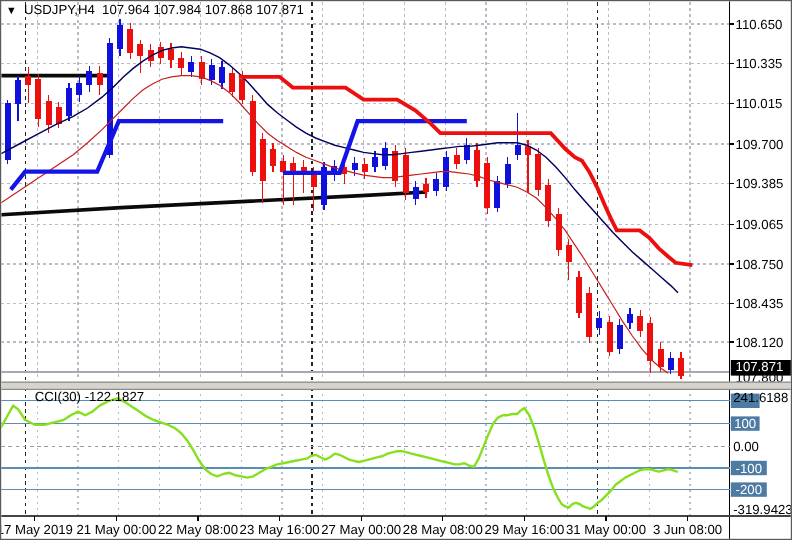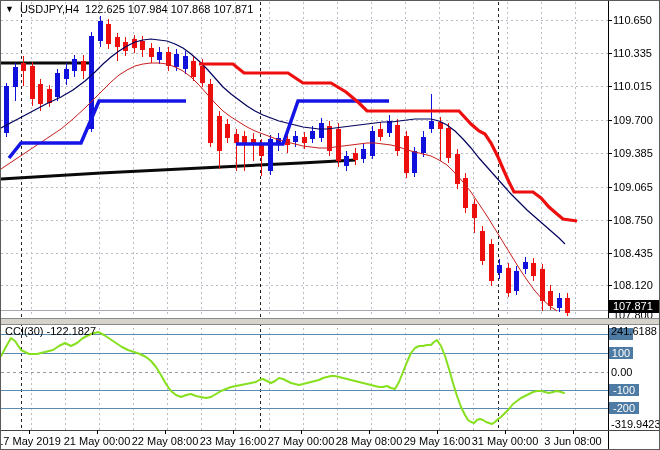--- a/index.html
+++ b/index.html
@@ -29,21 +29,21 @@
     position:absolute;left:4px;z-index:26;font-size:11px;color:#000;white-space:pre;
   }
   svg{position:absolute;top:0;left:0;}
   text{font-family:"Liberation Sans",sans-serif;}
 </style>
 </head>
 <body>
 
 <div class="chart-window">
   <div class="hdr">
-    <span class="dd">▼</span><span>USDJPY,H4</span><span>122.625 107.984 107.868 107.871</span>
+    <span class="dd">▼</span><span>USDJPY,H4</span><span>107.964 107.984 107.868 107.871</span>
   </div>
 
   <svg id="cv" width="660" height="450" viewBox="0 0 660 450">
       <g stroke="#b9bcc7" stroke-width="1" stroke-dasharray="2,3" shape-rendering="crispEdges">
         <line x1="30" y1="1" x2="30" y2="316"></line>
         <line x1="30" y1="322" x2="30" y2="429"></line>
         <line x1="64" y1="1" x2="64" y2="316"></line>
         <line x1="64" y1="322" x2="64" y2="429"></line>
         <line x1="98" y1="1" x2="98" y2="316"></line>
         <line x1="98" y1="322" x2="98" y2="429"></line>
@@ -301,14 +301,14 @@
         <line x1="572" y1="429" x2="572" y2="433" stroke="#000" shape-rendering="crispEdges"></line>
         <text x="572" y="444" font-size="11" fill="#000" text-anchor="middle">3 Jun 08:00</text>
       </g>
     </svg>
 
   <div class="cur-price" id="curbox" style="top: 299px;">107.871</div>
   <div class="axis-label" id="partlbl" style="top: 314px;">107.800</div>
 
   <div class="sep" id="sepbar" style="top:317px;height:5px;"></div>
 
-  <div class="cci-title" id="ccititle" style="top: 324px;">CCI(30) -122.1827</div>
+  <div class="cci-title" id="ccititle" style="top: 324px; margin-left: 24px;">CCI(30) -122.1827</div>
 </div>
 
 </body></html>

